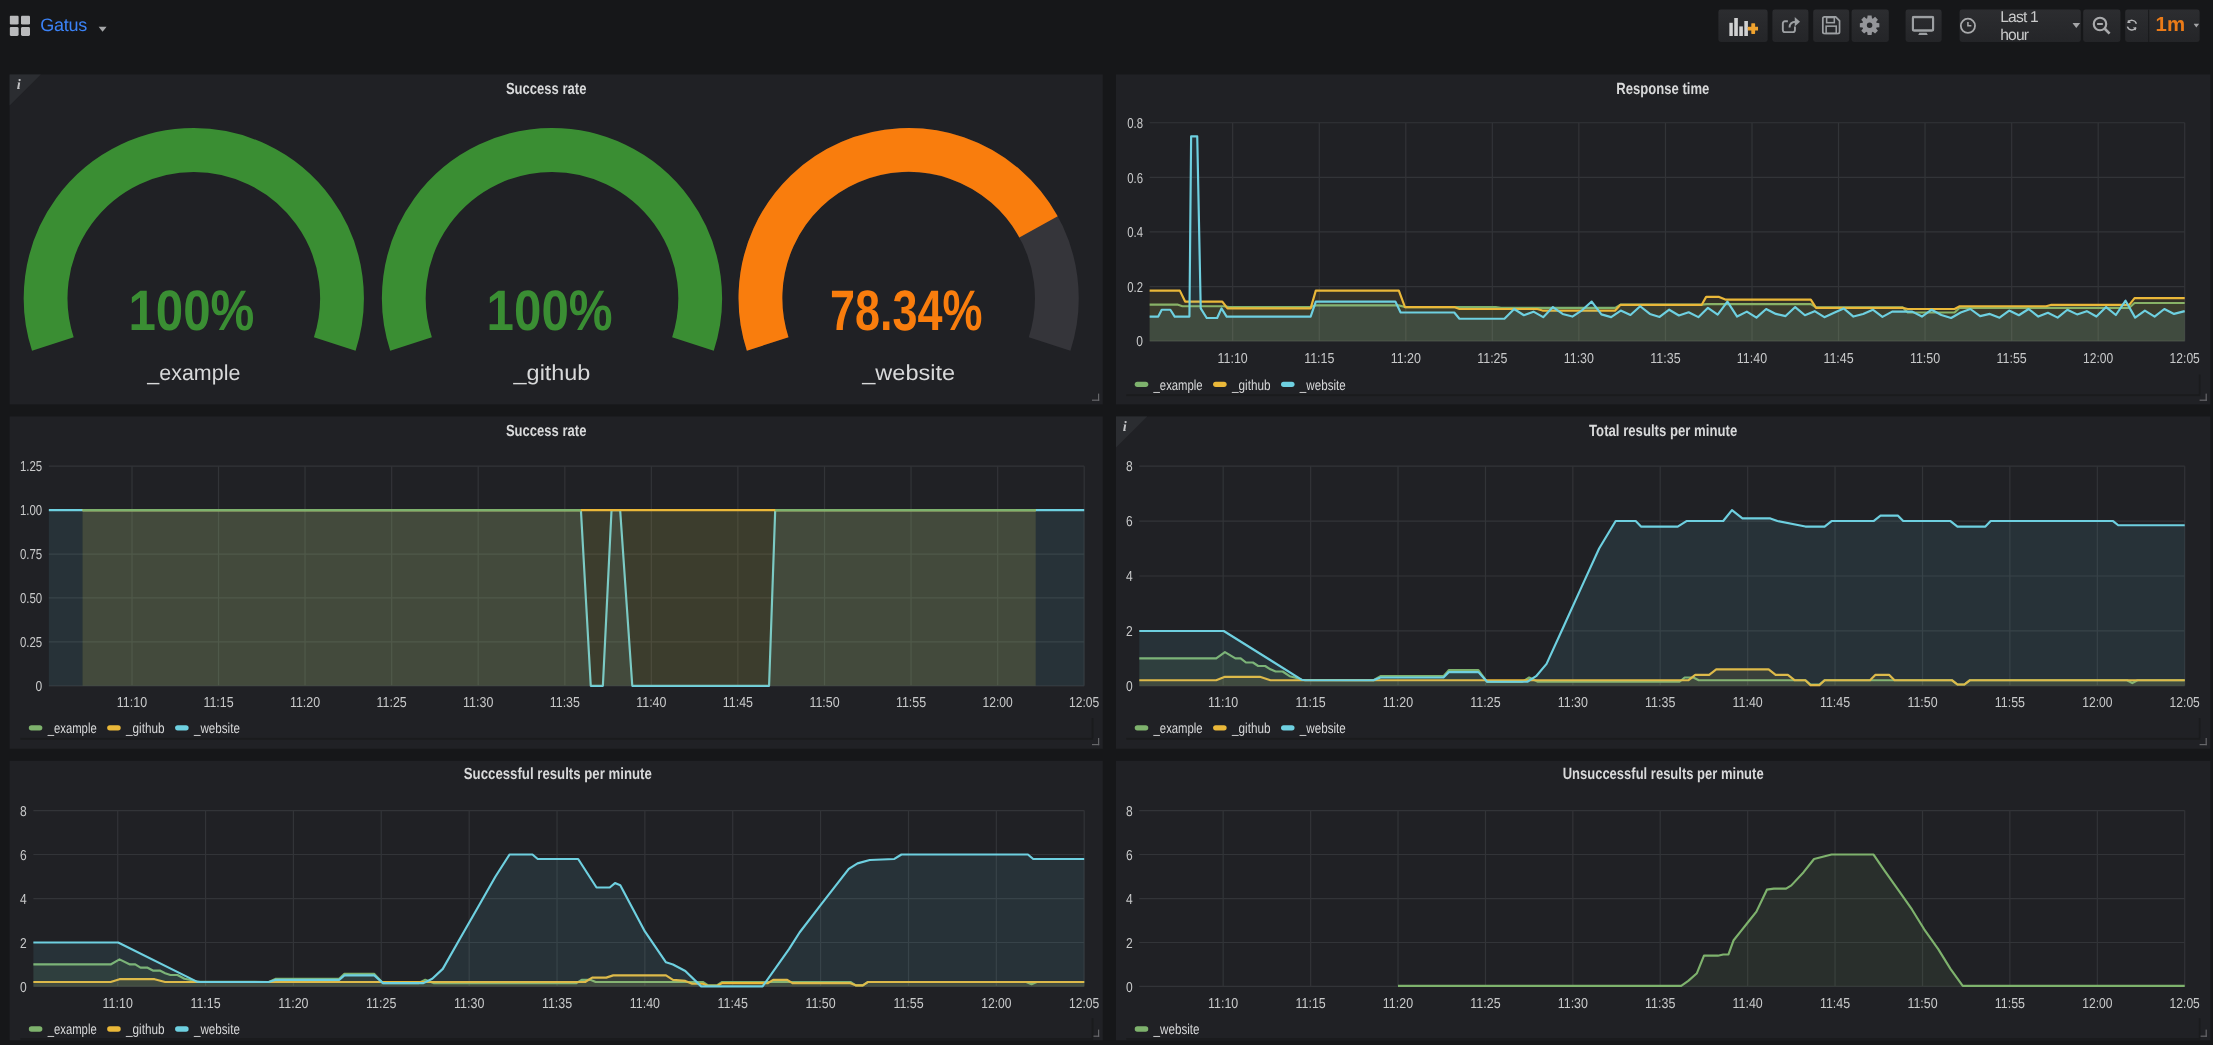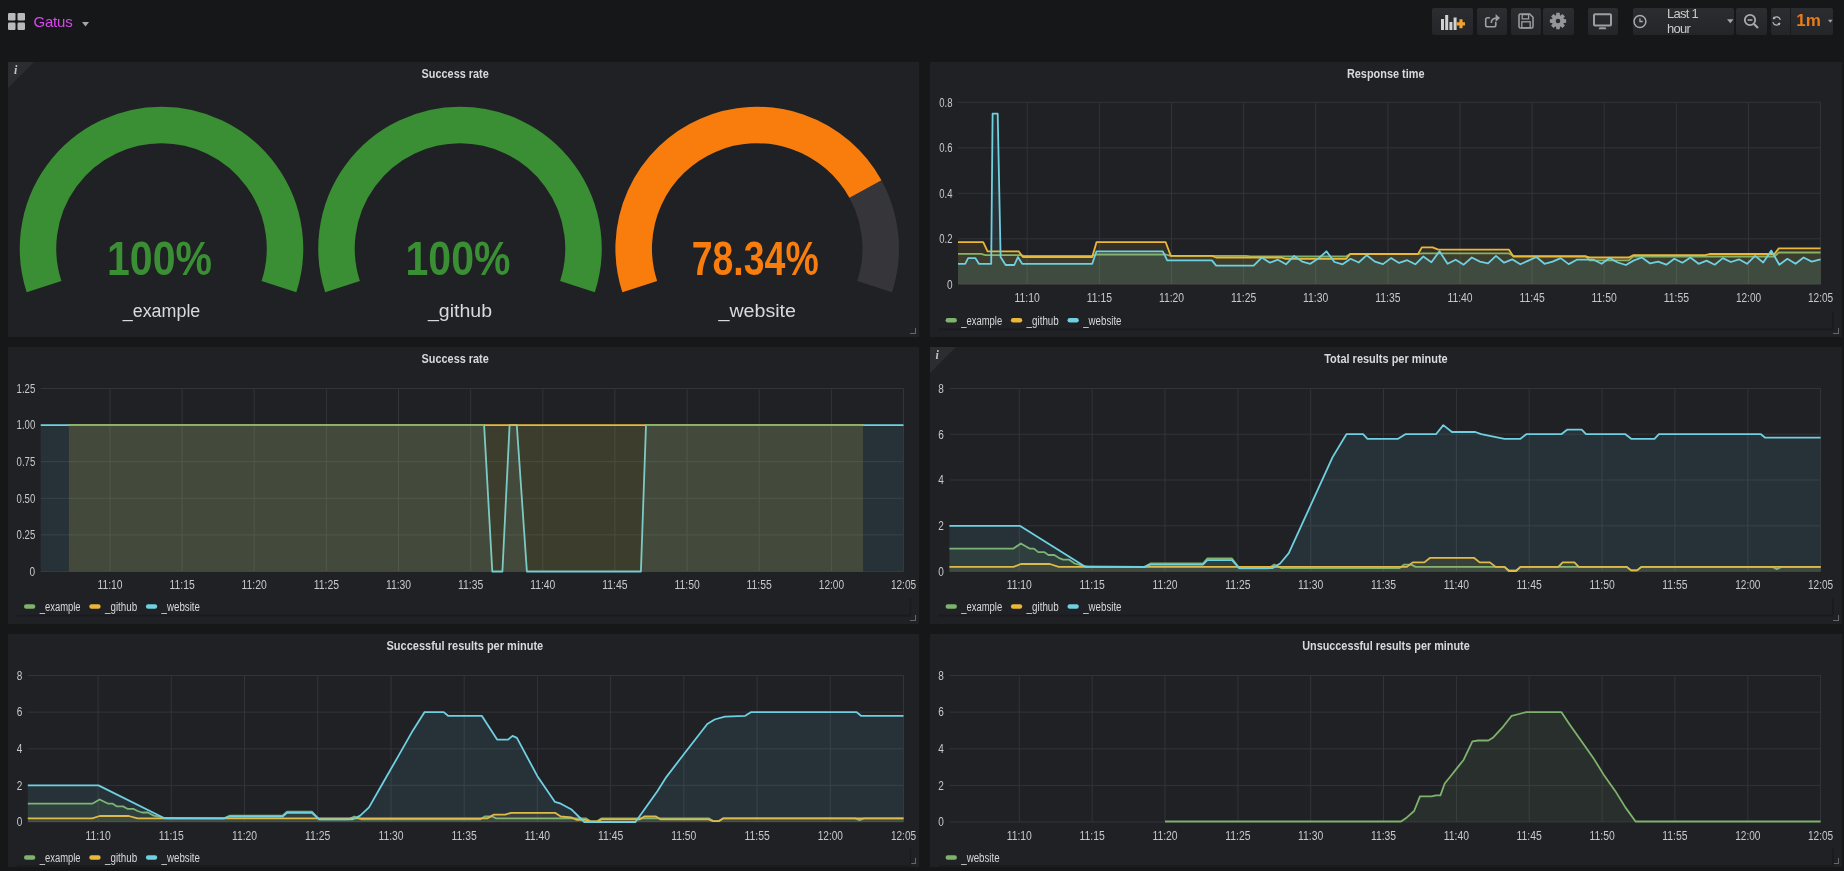--- a/index.html
+++ b/index.html
@@ -17,21 +17,21 @@
 <div style="position:absolute;left:7.5px;top:12.5px">
 <svg width="17" height="17" viewBox="0 0 17 17">
       <g fill="#b9babc">
         <rect x="0" y="0" width="7.5" height="7.5" rx="1.2"></rect>
         <rect x="9.5" y="0" width="7.5" height="7.5" rx="1.2"></rect>
         <rect x="0" y="9.5" width="7.5" height="7.5" rx="1.2"></rect>
         <rect x="9.5" y="9.5" width="7.5" height="7.5" rx="1.2"></rect>
       </g>
     </svg>
 </div>
-<div style="position:absolute;left:33.5px;top:13px;font-size:15px;letter-spacing:-0.2px;color:#d946ef">Gatus</div>
+<div style="position:absolute;left:33.5px;top:13px;font-size:15px;letter-spacing:-0.2px;color:#3b82f6">Gatus</div>
 <svg style="position:absolute;left:82px;top:21.5px" width="7" height="5" viewBox="0 0 7 5">
     <path d="M0,0 h7 l-3.5,4.5 Z" fill="#a5a6a8"></path>
   </svg>
 
 <div class="navbtn" style="left:1432px;width:41px">
     <svg width="24" height="17" viewBox="0 0 24 17">
       <g fill="#d0d1d2">
         <rect x="0" y="6" width="3" height="11"></rect>
         <rect x="4.2" y="2" width="3" height="15"></rect>
         <rect x="8.4" y="9" width="3" height="8"></rect>

